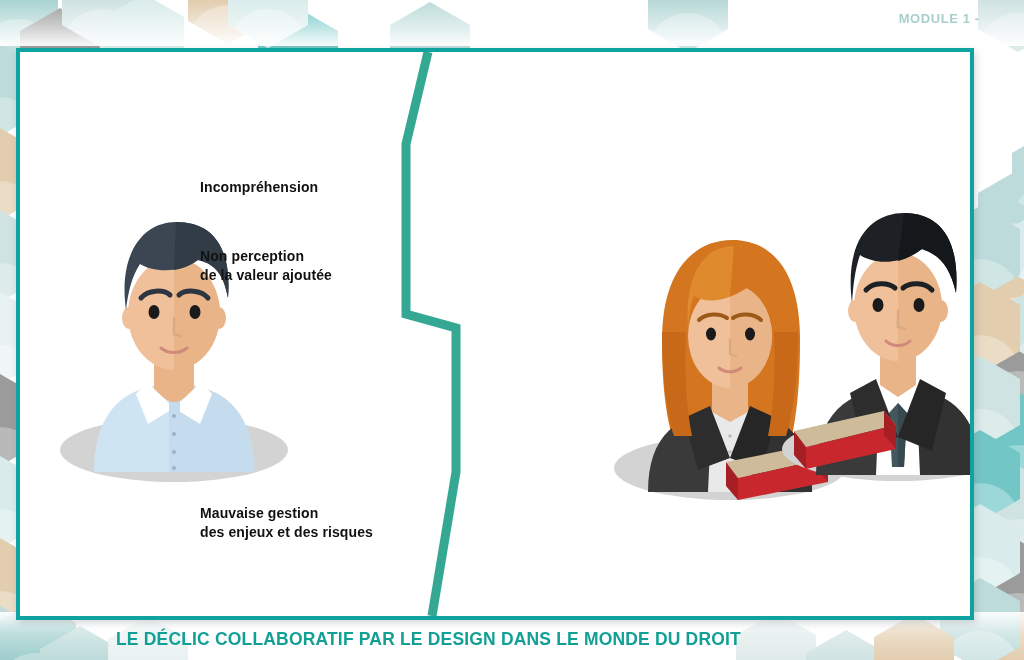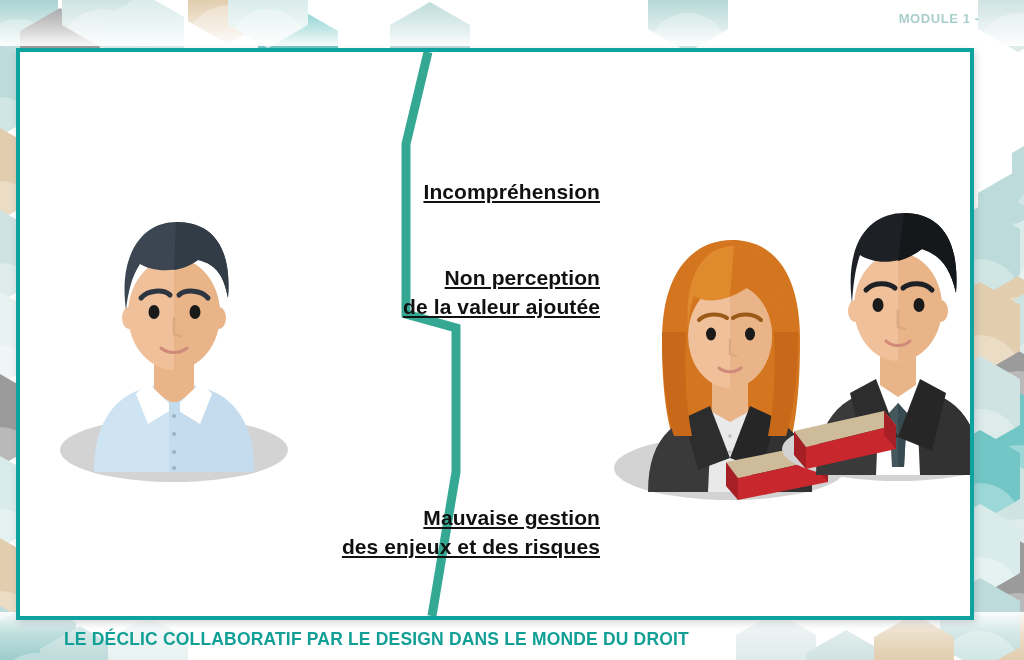--- a/index.html
+++ b/index.html
@@ -59,36 +59,36 @@
     z-index:4;
     box-shadow:2px 3px 7px rgba(120,130,135,0.30);
     overflow:hidden;
   }
 
   
   .divider{ position:absolute; left:0; top:0; width:100%; height:100%; z-index:3; }
 
   
   .pain{
-    position:absolute; z-index:6; text-align:right;
-    color:#111111; font-weight:bold; font-size:21px; line-height:1.38;
-    letter-spacing:.1px; white-space:pre-line;text-decoration:underline;
+    position:absolute; z-index:6; text-align:left;
+    color:#111111; font-weight:bold; font-size:14px; line-height:1.38;
+    letter-spacing:.1px; white-space:pre-line;
   }
   .p1{ left:180px; top:126px; width:400px; }
-  .p2{ left:180px; top:195px; width:400px;margin-top:17px; }
+  .p2{ left:180px; top:195px; width:400px; }
   .p3{ left:180px; top:356px; width:400px; }
   .p4{ left:180px; top:452px; width:400px; }
 
   
   .figure{ position:absolute; z-index:5; }
 
   
   .footer{
     position:absolute; left:0; bottom:0; width:1024px; height:42px;
-    z-index:6; display:flex; align-items:center; padding-left:64px;
+    z-index:6; display:flex; align-items:center; padding-left:116px;
   }
   .footer-text{
     color:#12a096; font-weight:bold; font-size:19px;
     letter-spacing:.2px; transform:scaleX(.92); transform-origin:left center;
     white-space:nowrap;
   }
 </style>
 </head>
 <body>
 

